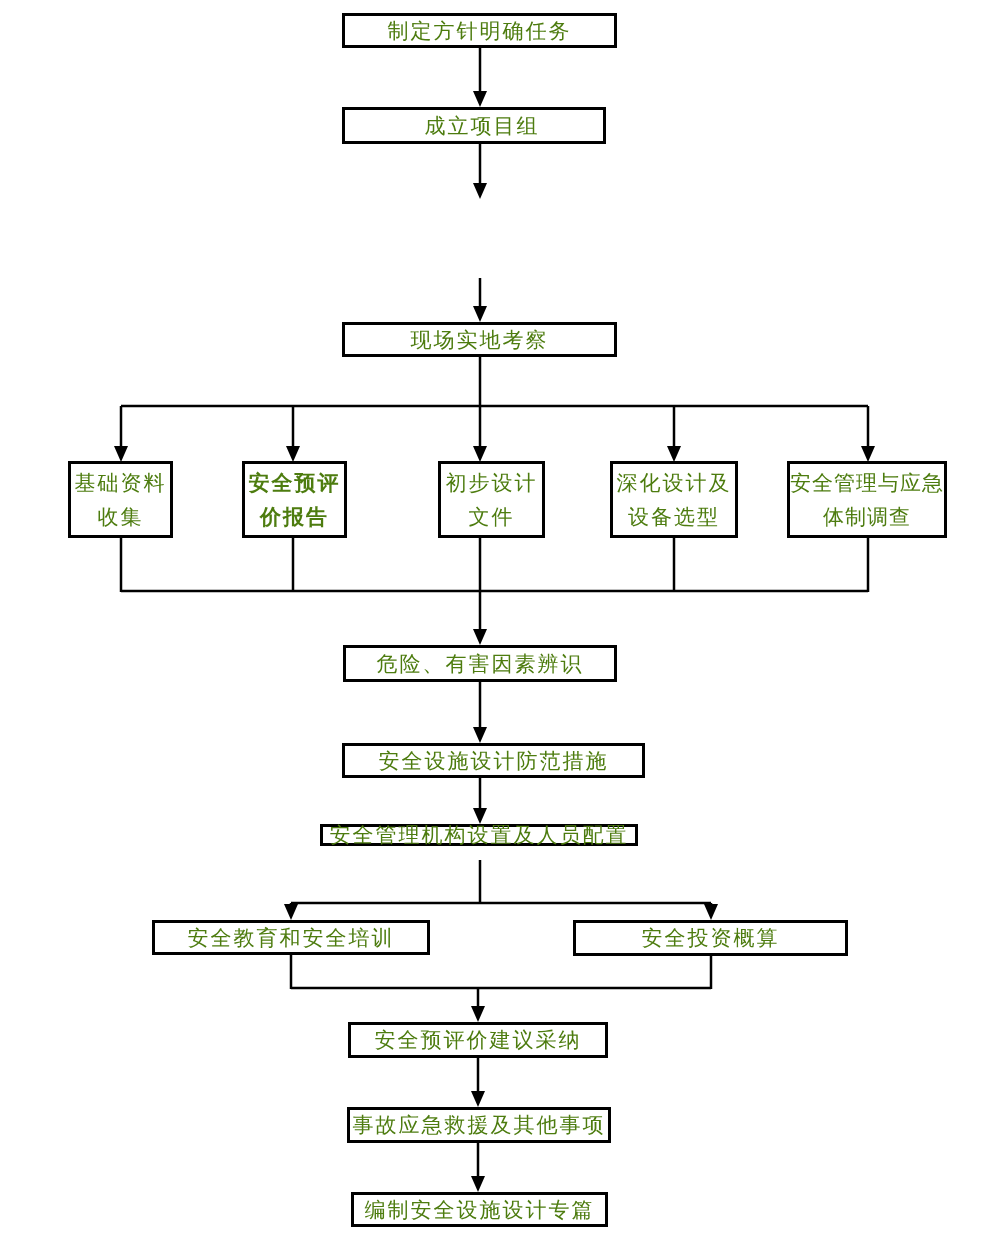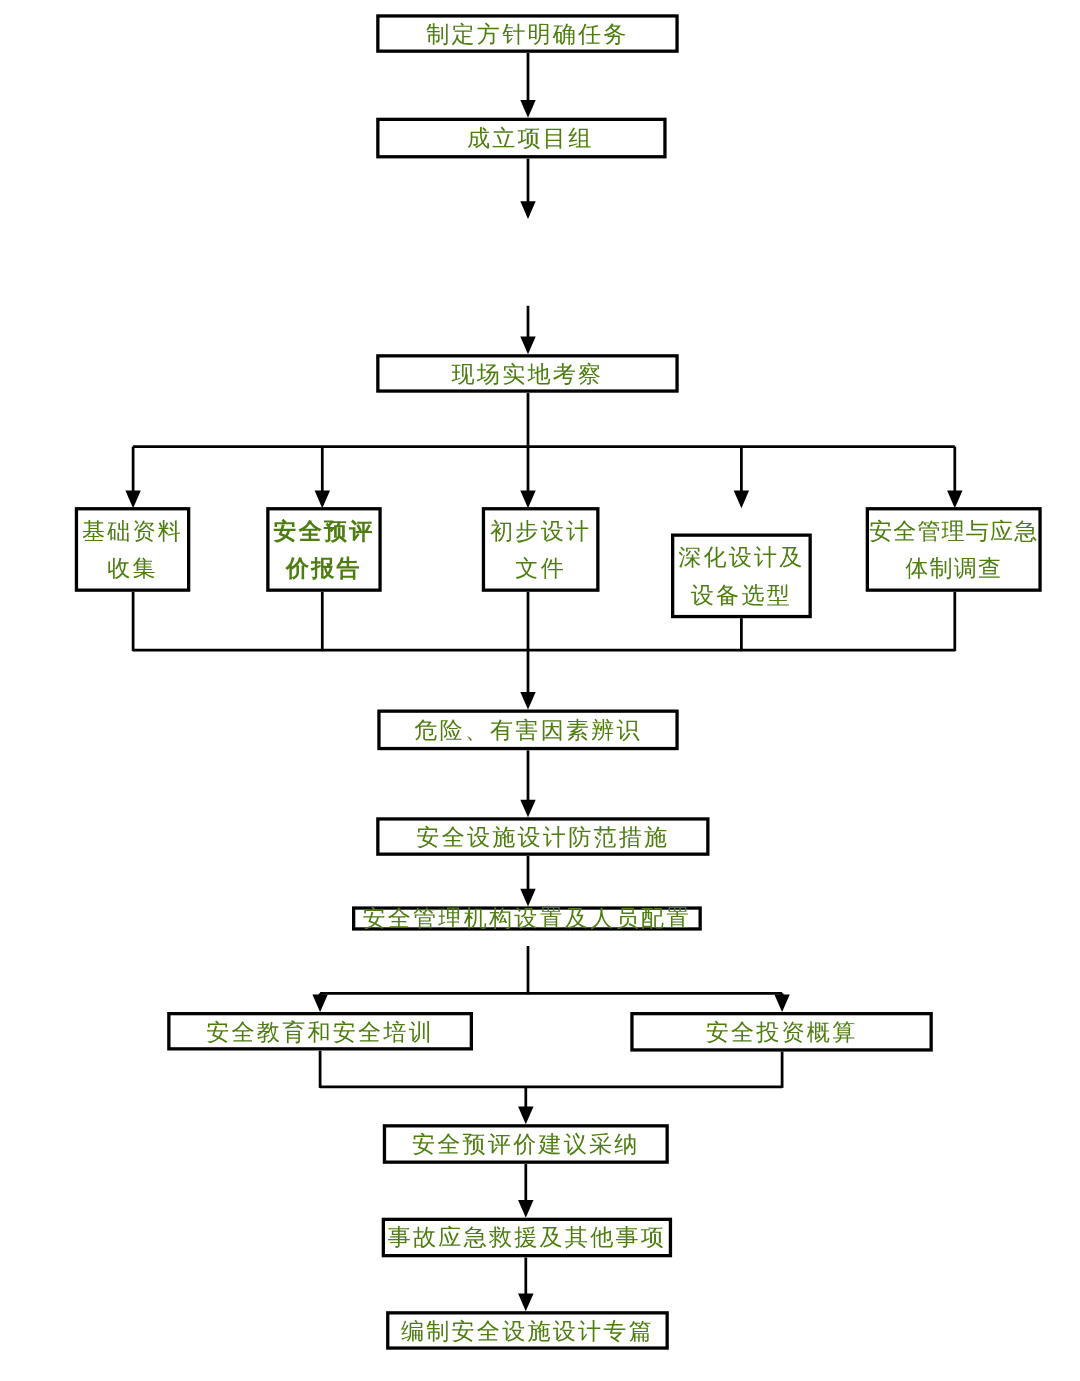--- a/index.html
+++ b/index.html
@@ -124,21 +124,21 @@
   <div class="node" style="left:242px;top:461px;width:105px;height:77px;font-weight:bold;">
     <span>安全预评</span>
     <span>价报告</span>
   </div>
 
   <div class="node" style="left:427px;top:461px;width:107px;height:77px;margin-left:11px;">
     <span>初步设计</span>
     <span>文件</span>
   </div>
 
-  <div class="node" style="left:610px;top:461px;width:128px;height:77px;margin-top:24px;">
+  <div class="node" style="left:610px;top:461px;width:128px;height:77px;">
     <span>深化设计及</span>
     <span>设备选型</span>
   </div>
 
   <div class="node ls1" style="left:787px;top:461px;width:160px;height:77px;">
     <span>安全管理与应急</span>
     <span>体制调查</span>
   </div>
 
   <div class="node" style="left:343px;top:645px;width:274px;height:37px;">

